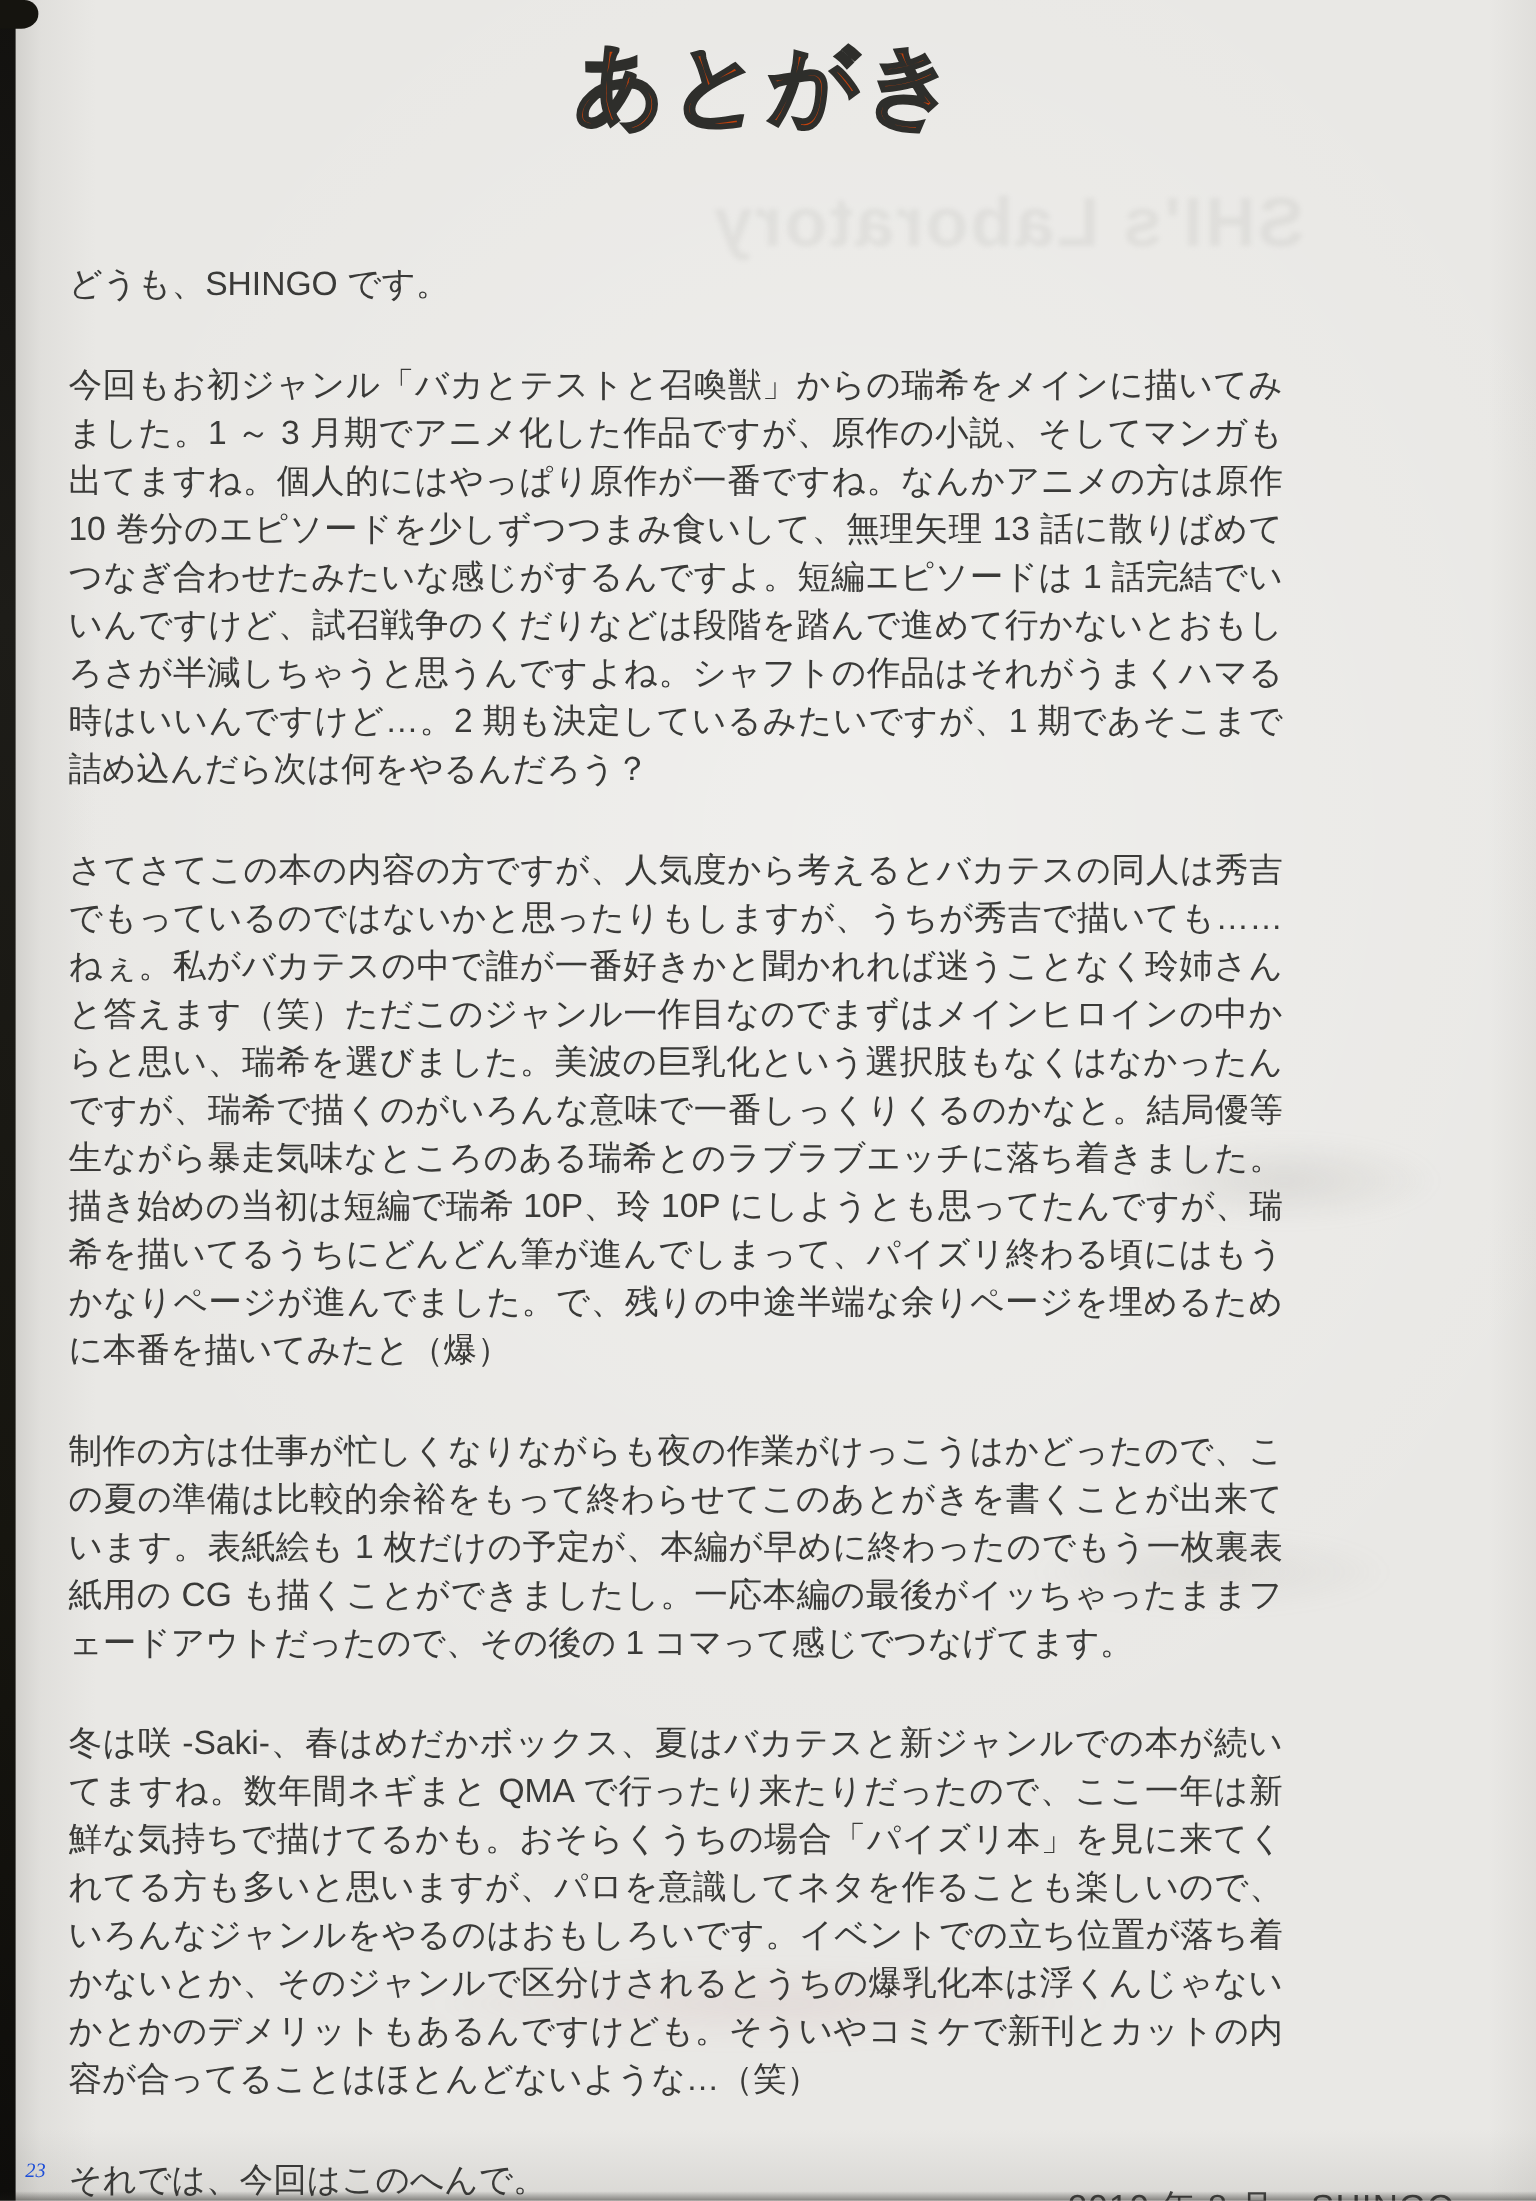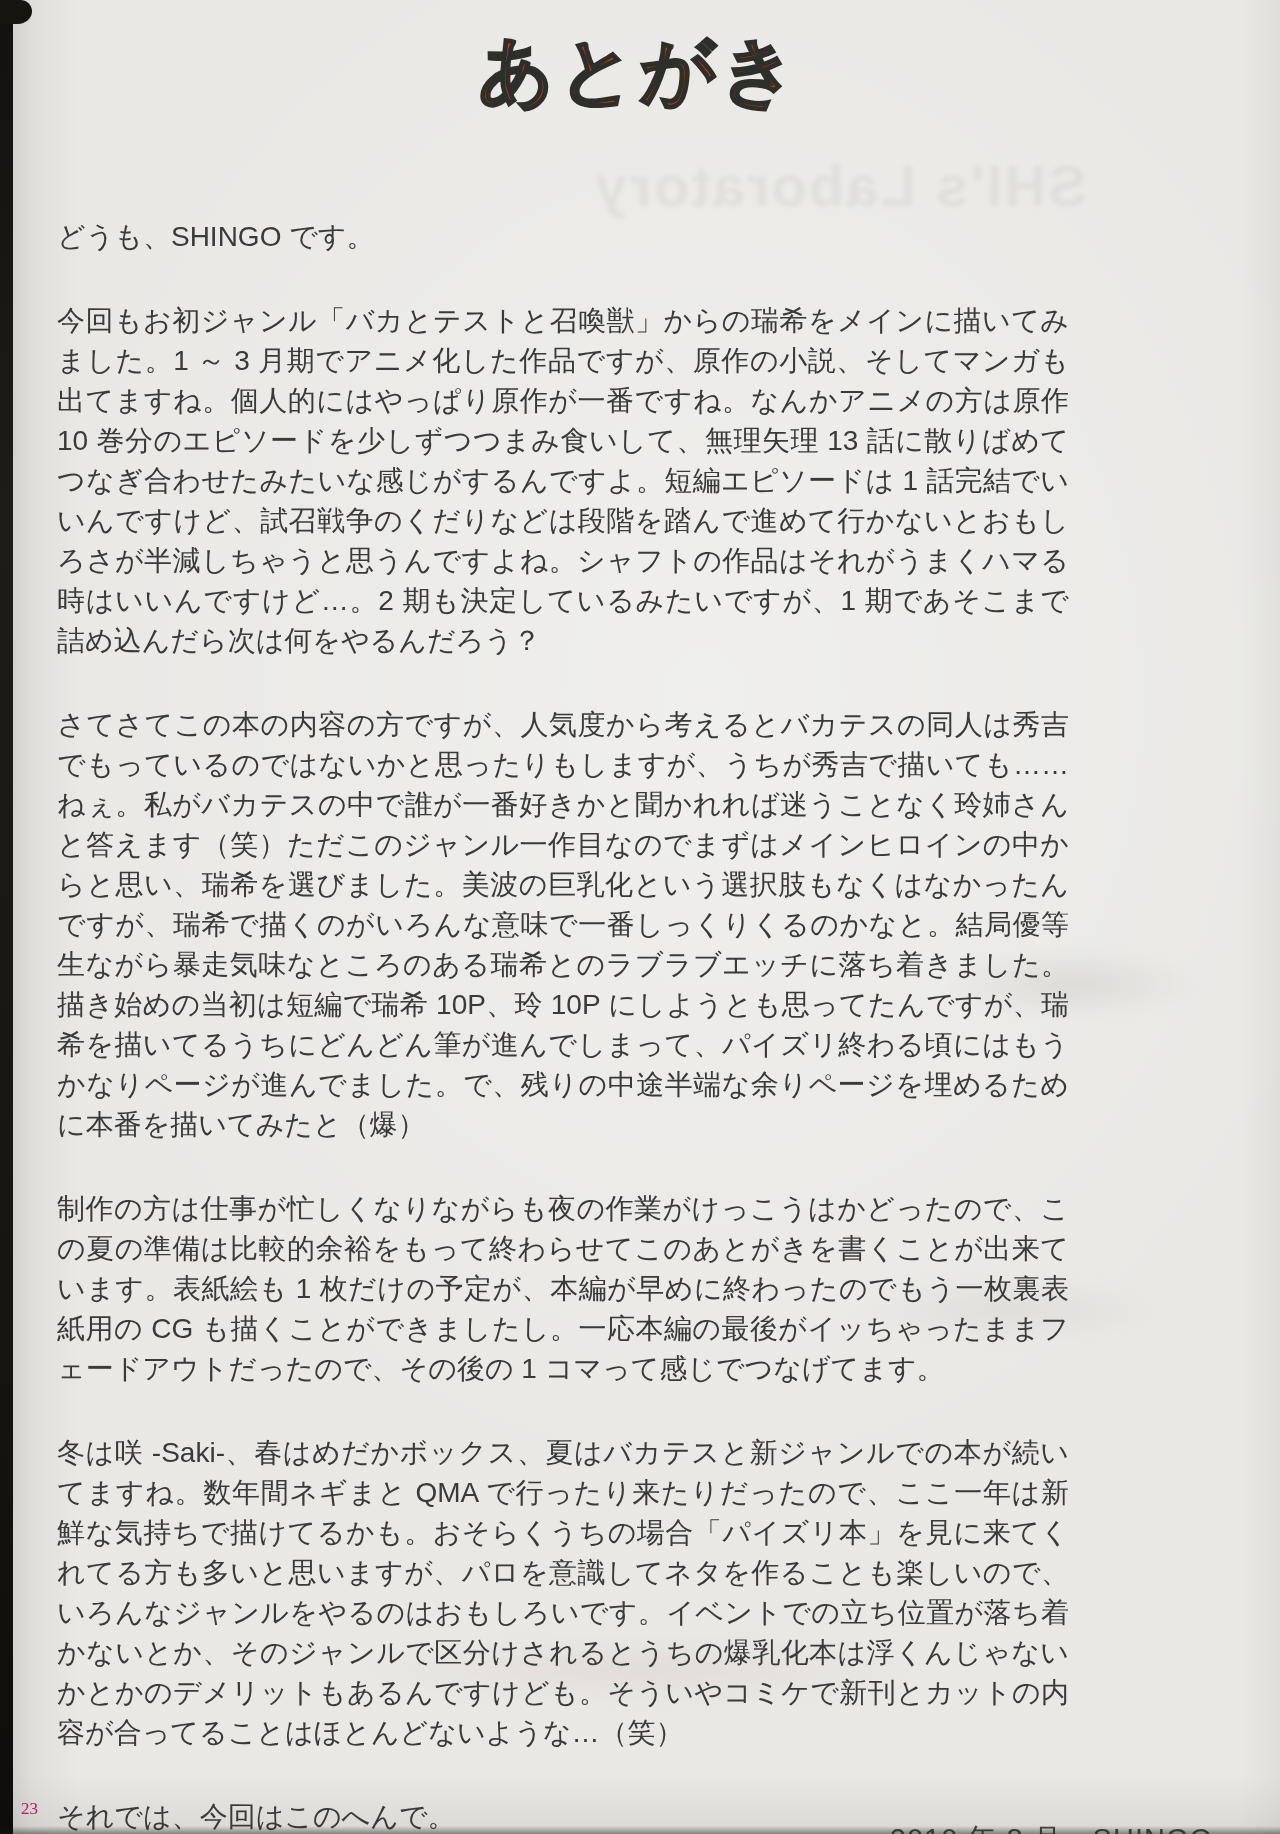--- a/index.html
+++ b/index.html
@@ -111,22 +111,23 @@
     text-align: right;
     font-size: 29px;
     color: #454543;
     letter-spacing: 1px;
   }
 
   .page-number {
     position: absolute;
     left: 21px; top: 1799px;
     font-size: 17px;
-    color: #be185d;
+    color: #1d4ed8;
     font-family: "Liberation Serif", "DejaVu Serif", serif;
+    font-style: italic;
   }
 </style>
 </head>
 <body>
 
 <div>
 
   <div class="ghost-text">SHI's Laboratory</div>
   <div class="smudge smudge-1"></div>
   <div class="smudge smudge-2"></div>

